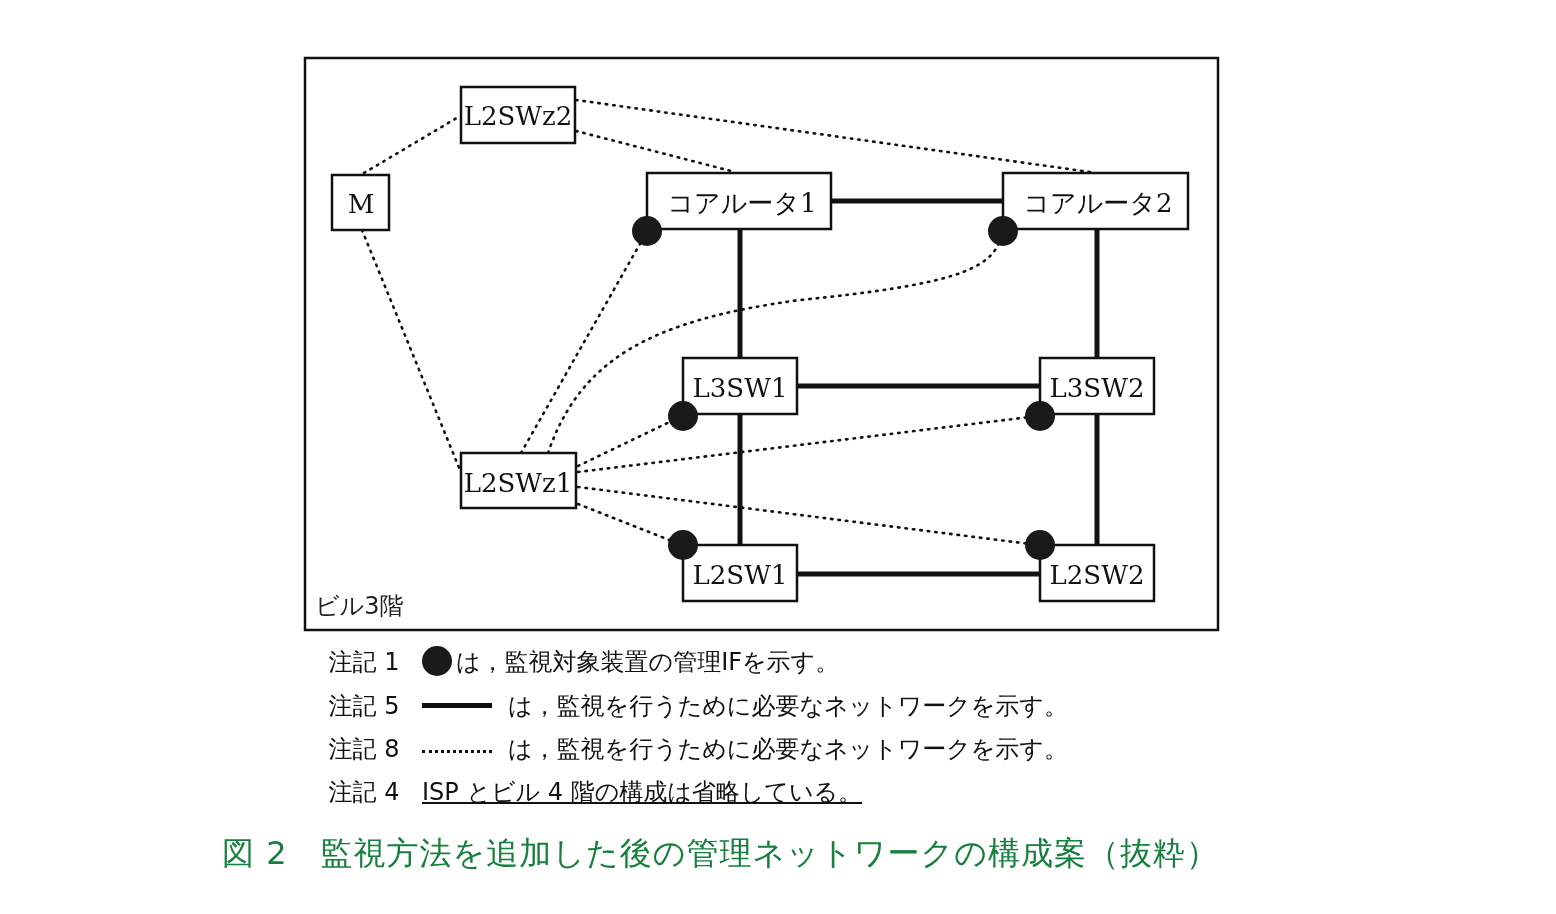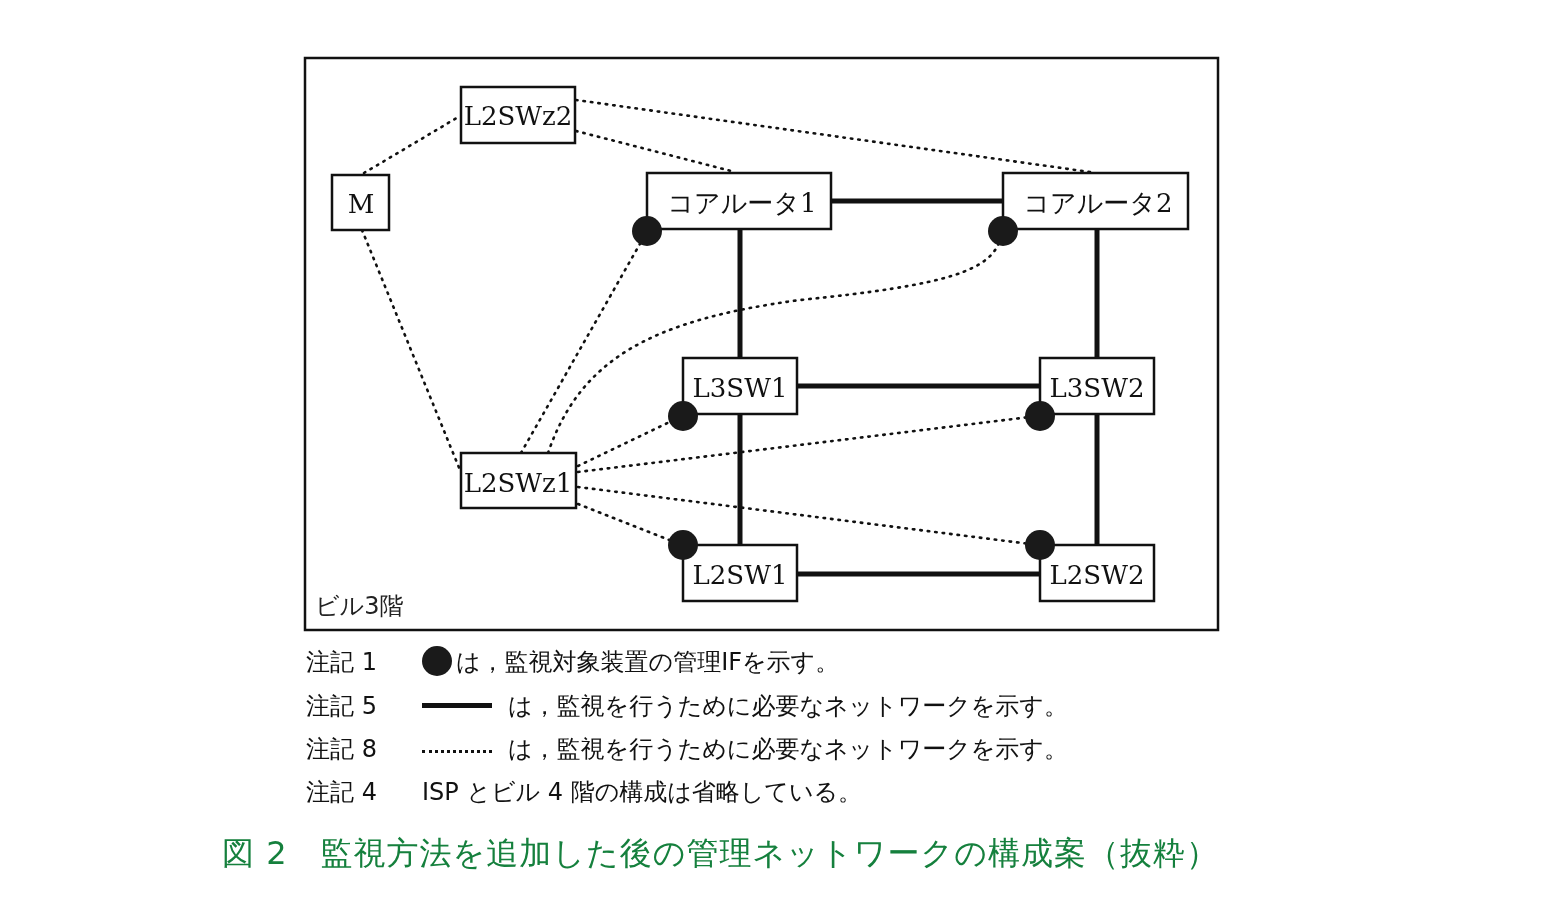--- a/index.html
+++ b/index.html
@@ -7,21 +7,21 @@
          font-family:"DejaVu Serif", serif; color:#111; }
   #diagram { position:absolute; left:0; top:0; }
   .node-rect { fill:#fff; stroke:#111; stroke-width:2.5; }
   .frame { fill:none; stroke:#111; stroke-width:2.5; }
   .solid { stroke:#111; stroke-width:5; fill:none; }
   .dotted { stroke:#111; stroke-width:2.6; fill:none; stroke-dasharray:1.5 6; stroke-linecap:round; }
   .dot { fill:#1a1a1a; }
   .node-label { font-family:"DejaVu Serif", serif; font-size:26px; fill:#111; }
   .floor-label { font-family:"DejaVu Sans", sans-serif; font-size:24px; fill:#222; }
   .note { position:absolute; left:306px; font-family:"DejaVu Sans", sans-serif; font-size:24px; color:#111; white-space:nowrap; }
-  .note .nl { display:inline-block; width:116px; }
+  .note .nl { display:inline-block; width:116px;text-align:center; }
   .note-dot { display:inline-block; width:30px; height:30px; border-radius:50%; background:#1a1a1a; vertical-align:-6px; margin-right:4px; }
   .note-solid { display:inline-block; width:70px; height:5px; background:#111; vertical-align:6px; margin-right:16px; }
   .note-dotted { display:inline-block; width:70px; border-top:3px dotted #111; vertical-align:4px; margin-right:16px; }
   .caption { position:absolute; left:222px; top:832px; font-family:"DejaVu Sans", sans-serif; font-size:32px; color:#15803d; white-space:nowrap; letter-spacing:1px; }
 </style>
 </head>
 <body>
 
 <svg id="diagram" width="1556" height="914">
 
@@ -95,17 +95,17 @@
 
 <div class="note" style="top:646px;">
   <span class="nl">注記 1</span><span class="note-dot"></span><span>は，監視対象装置の管理IFを示す。</span>
 </div>
 <div class="note" style="top:690px;">
   <span class="nl">注記 5</span><span class="note-solid"></span><span>は，監視を行うために必要なネットワークを示す。</span>
 </div>
 <div class="note" style="top:733px;">
   <span class="nl">注記 8</span><span class="note-dotted"></span><span>は，監視を行うために必要なネットワークを示す。</span>
 </div>
-<div class="note" style="top:776px;">
+<div class="note" style="top:776px;text-decoration:underline;">
   <span class="nl">注記 4</span><span>ISP とビル 4 階の構成は省略している。</span>
 </div>
 
 <div class="caption">図 2　監視方法を追加した後の管理ネットワークの構成案（抜粋）</div>
 
 </body></html>

